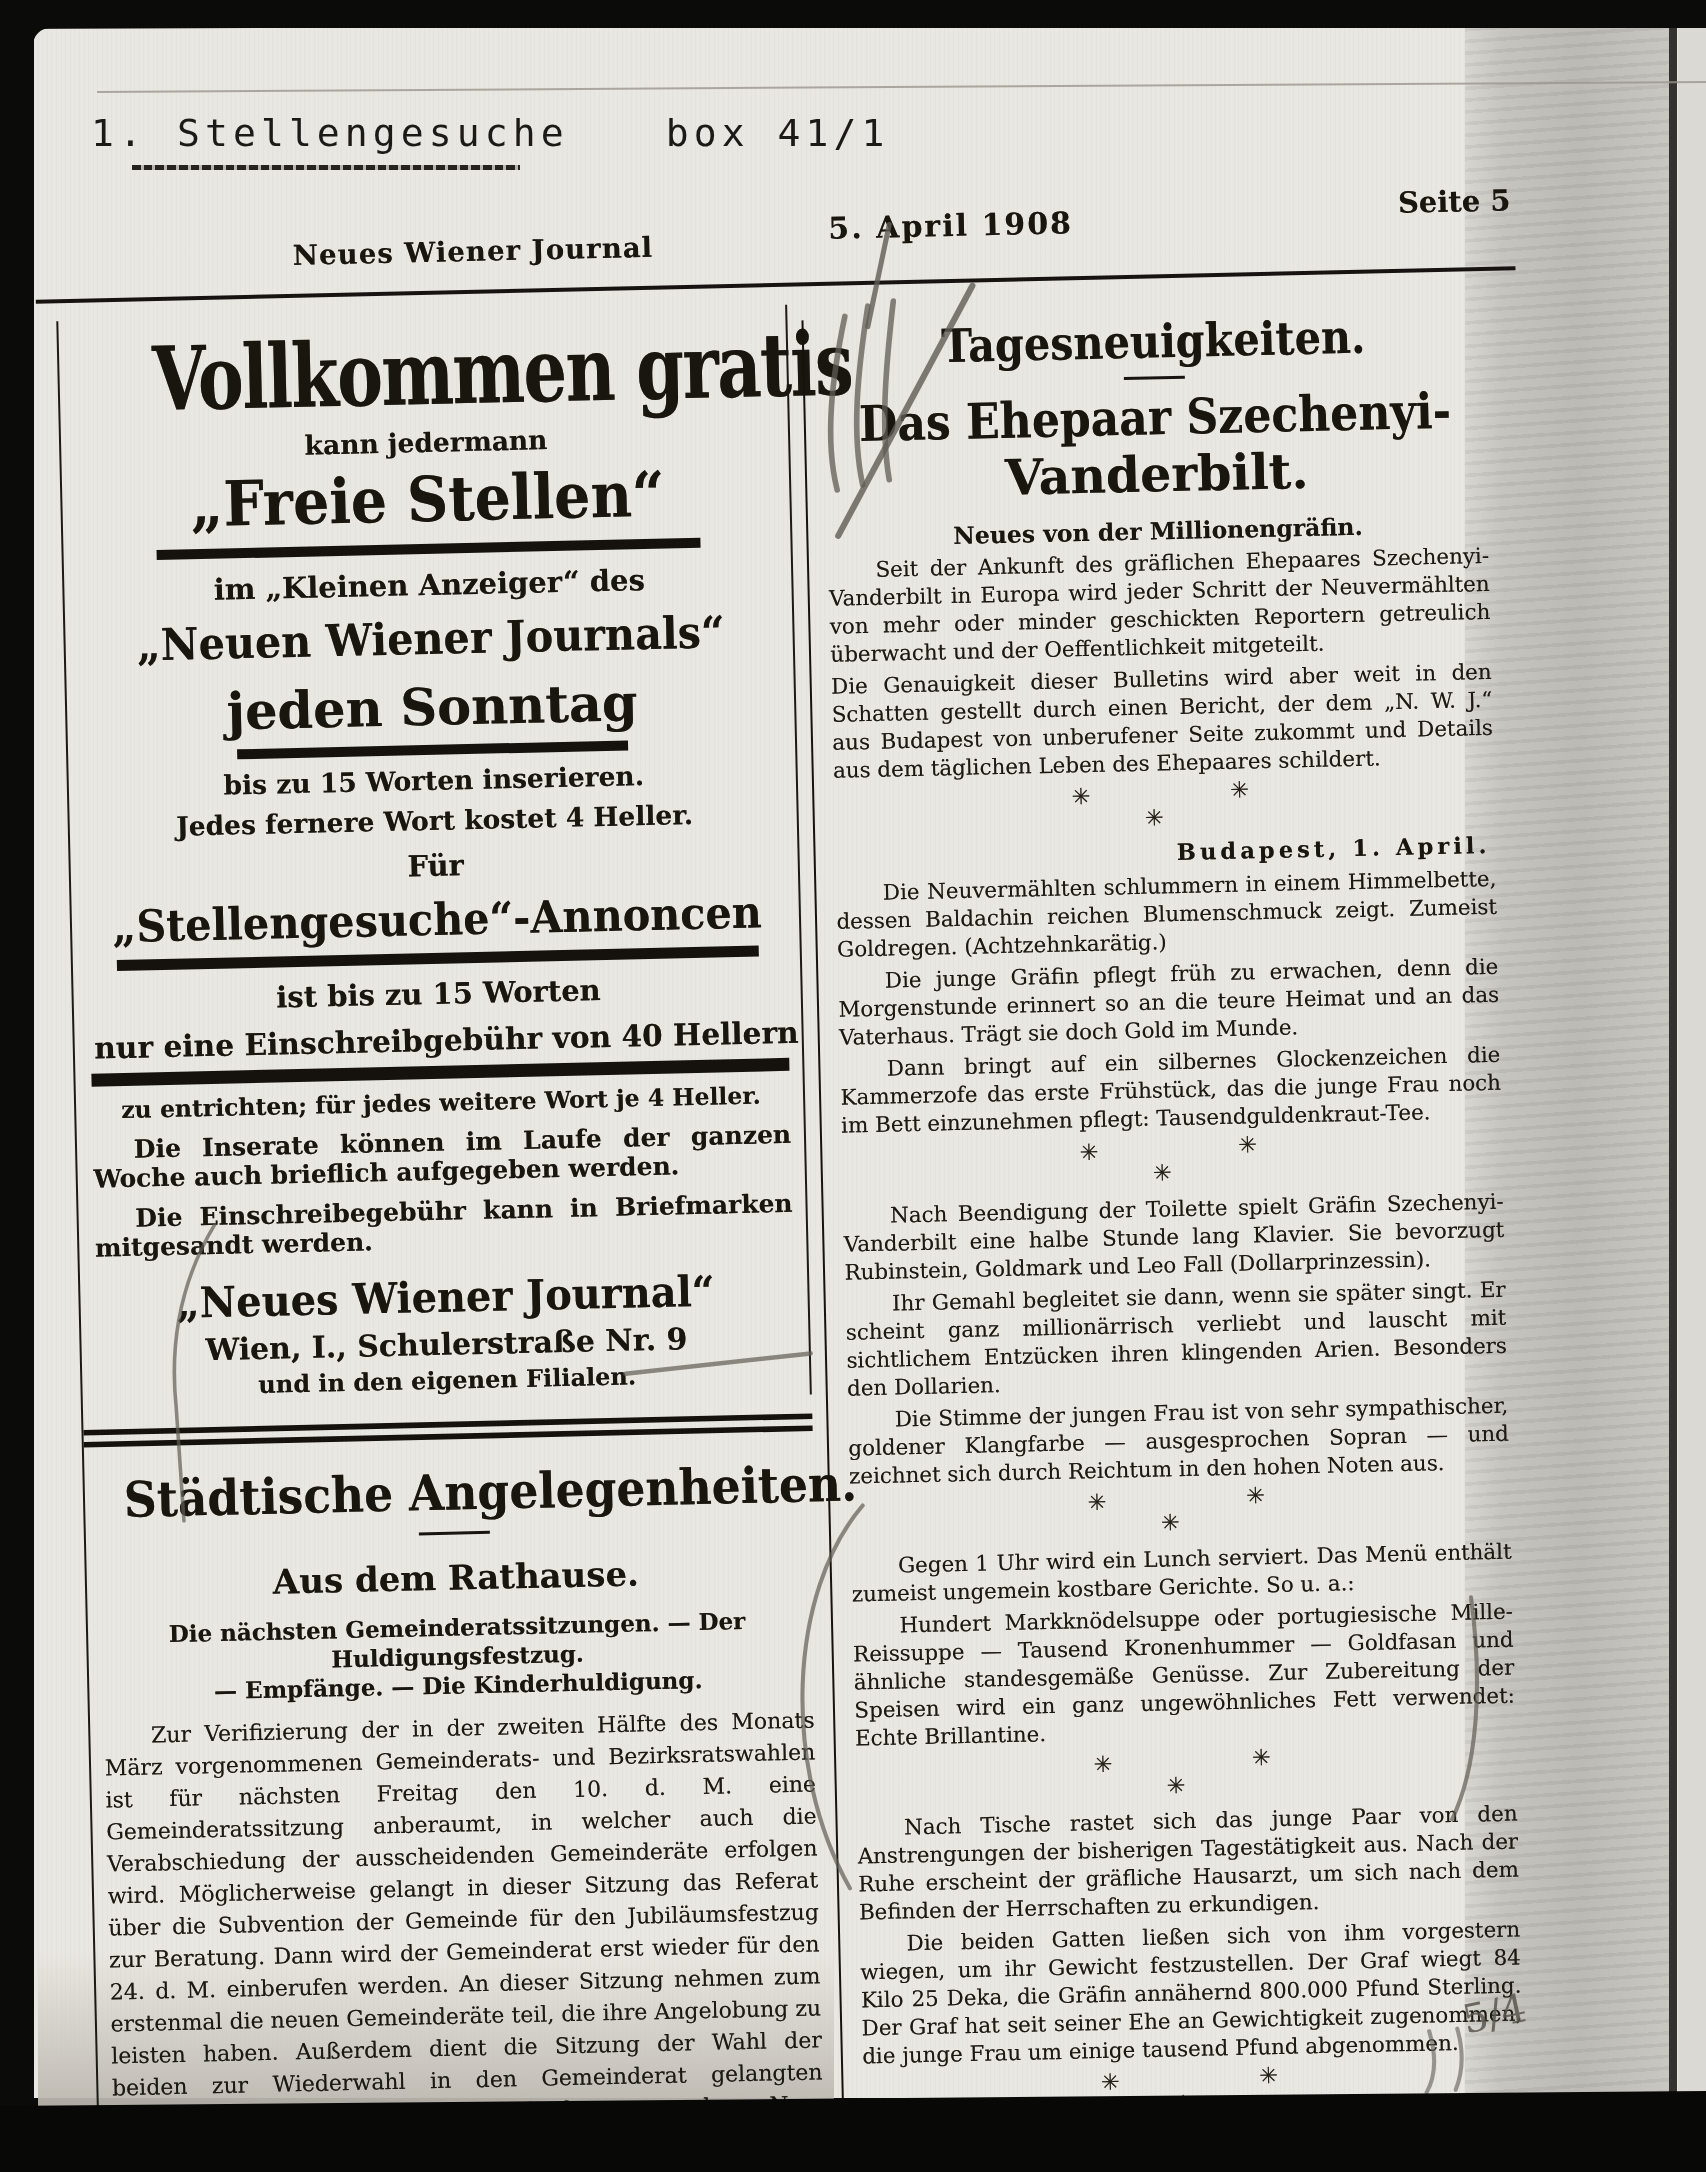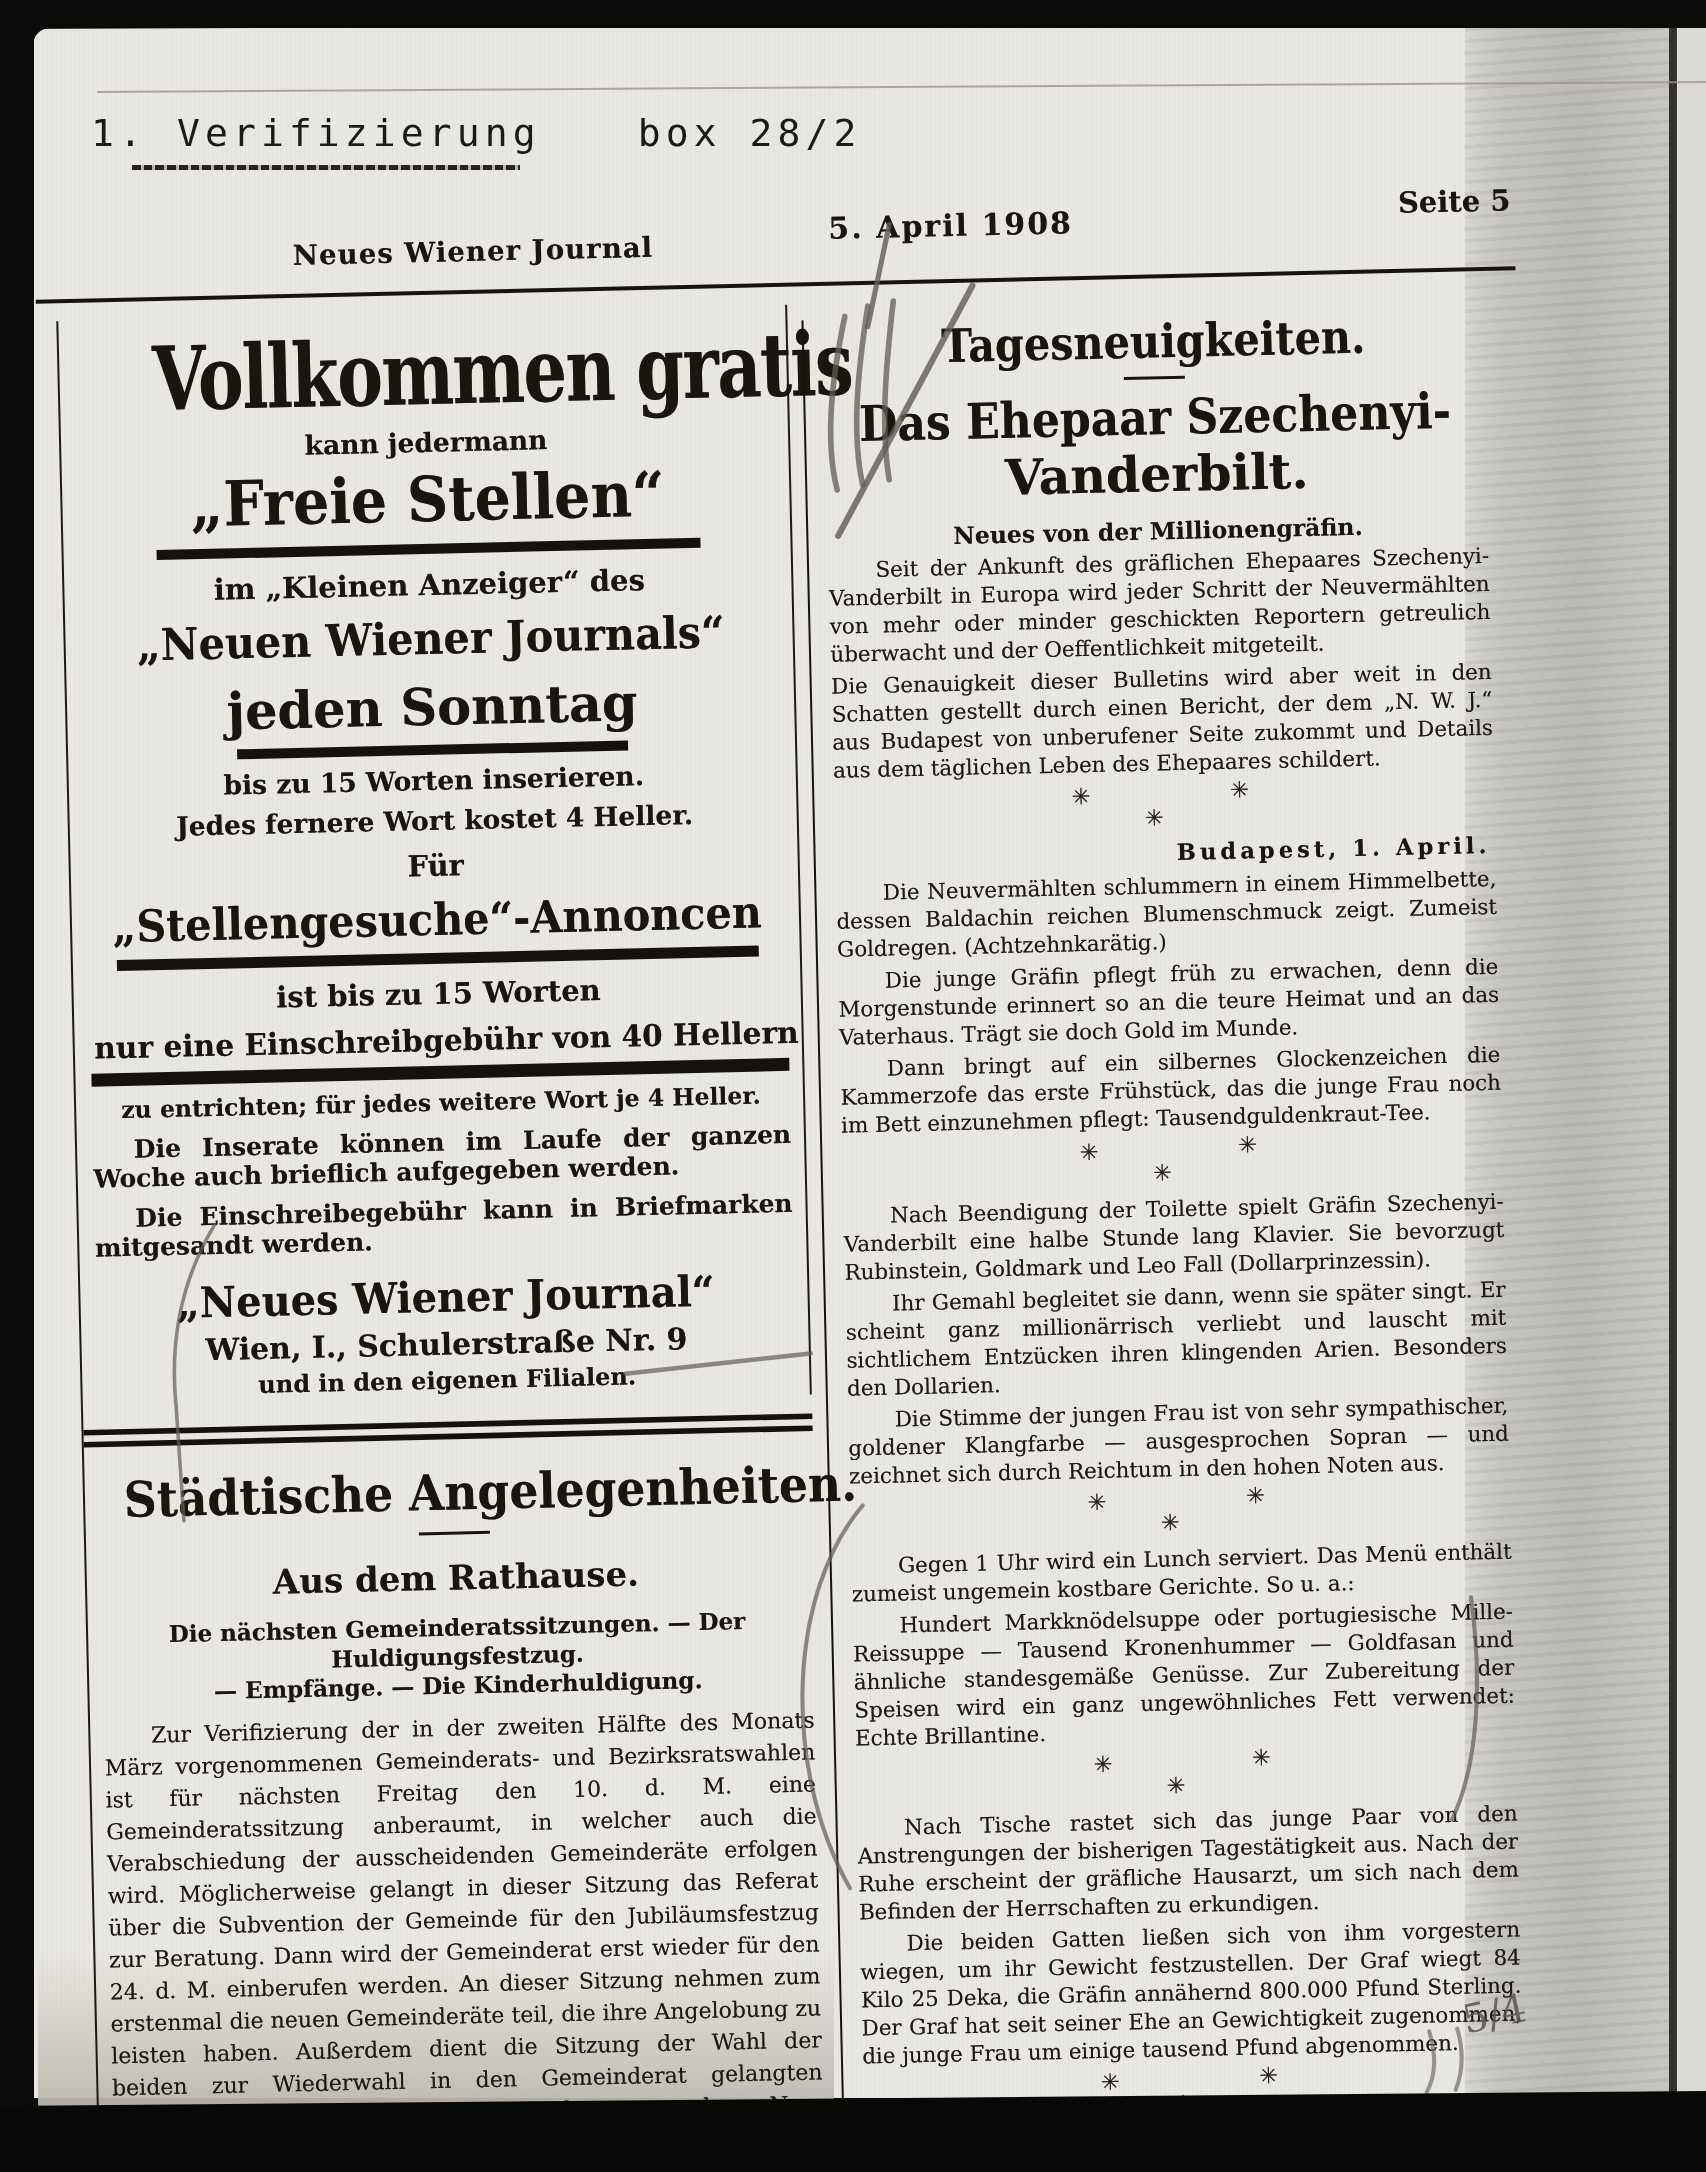--- a/index.html
+++ b/index.html
@@ -113,21 +113,21 @@
     <div class="edge-crease"></div>
     <div class="edge-light"></div>
     <div class="fade-bottom-left"></div>
   </div>
 
   <div class="bar-left"></div>
   <div class="band-top"></div>
   <div class="pencil-hline"></div>
 
   <div class="label">
-    <span>1.</span><span class="t">Verifizierung</span><span class="b">box 28/2</span>
+    <span>1.</span><span class="t">Stellengesuche</span><span class="b">box 41/1</span>
   </div>
   <div class="label-underline"></div>
 
   <div class="paper">
 
     <div class="masthead-name ink">Neues Wiener Journal</div>
     <div class="masthead-date ink">5. April 1908</div>
     <div class="masthead-page ink">Seite 5</div>
     <div class="masthead-rule"></div>
 

